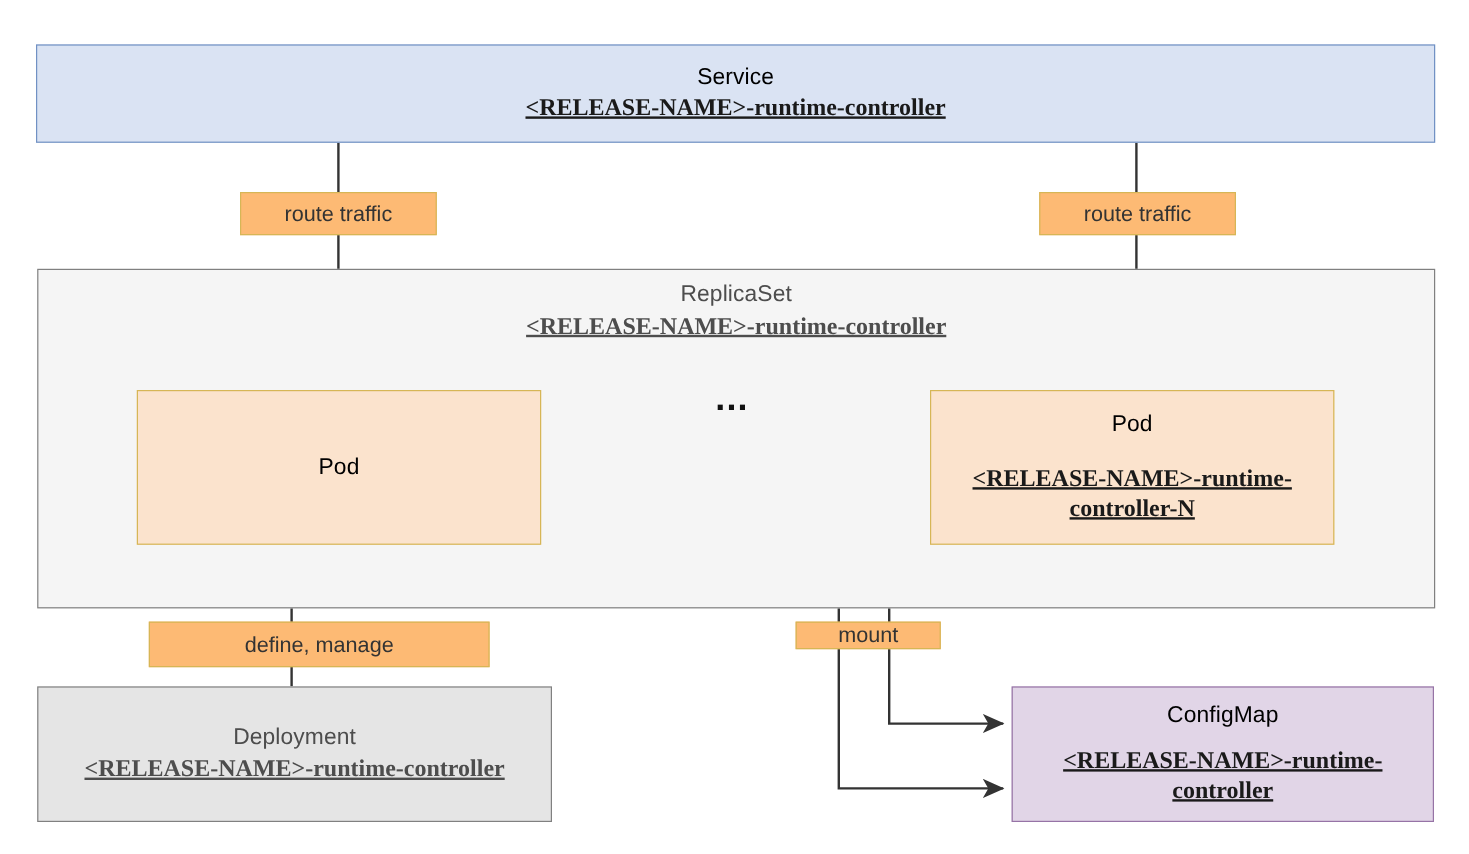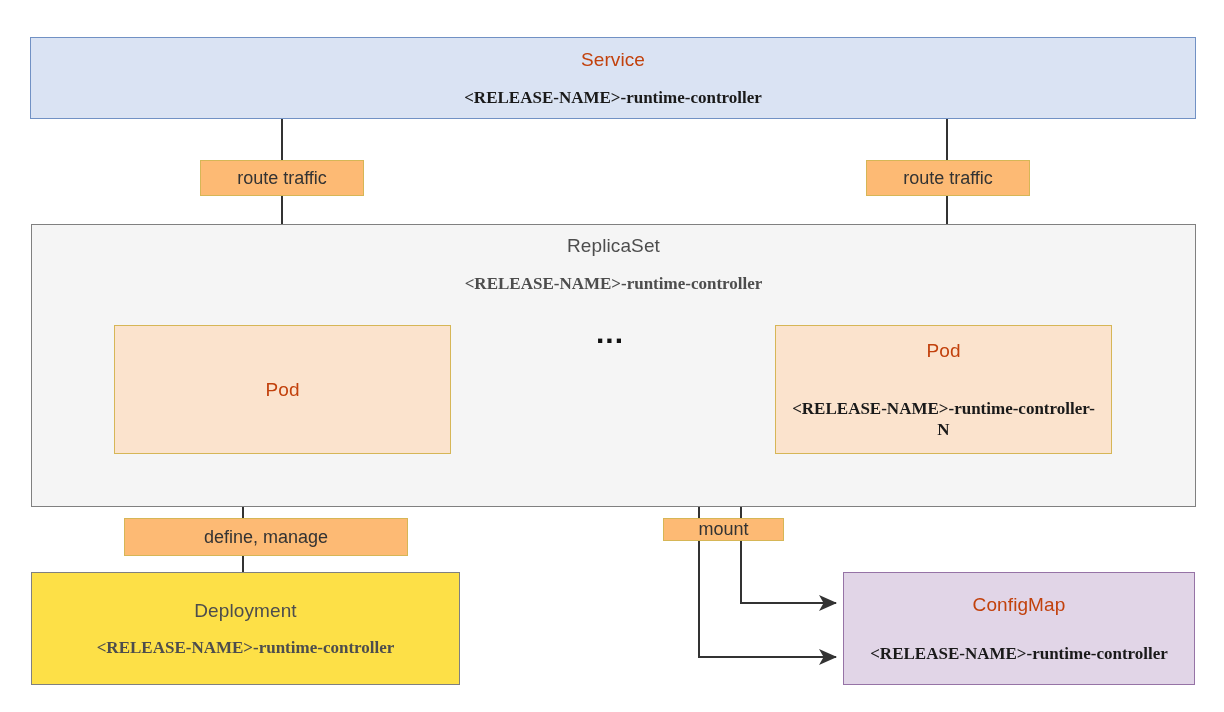--- a/index.html
+++ b/index.html
@@ -31,30 +31,31 @@
     flex-direction: column;
     align-items: center;
     justify-content: center;
     text-align: center;
     line-height: 1.25;
   }
   .node .title {
     font-family: "Liberation Sans", sans-serif;
     font-size: 19px;
     font-weight: 400;
-    color: #c2410c;
+    color: #000000;
     letter-spacing: 0.1px;
   }
   .node .subtitle {
     font-family: "Liberation Serif", serif;
-    font-size: 17px;
+    font-size: 20px;
     font-weight: 700;
     color: #1a1a1a;
-    margin-top: 15px;
+    margin-top: 2px;
     max-width: 92%;
+    text-decoration: underline;
   }
   
   #node-service {
     left: 30px; top: 37px; width: 1166px; height: 82px;
     background: #dae3f3;
     border: 1px solid #7191c4;
   }
   
   #node-replicaset {
     left: 31px; top: 224px; width: 1165px; height: 283px;
@@ -70,21 +71,21 @@
     width: 337px; height: 129px;
     background: #fbe3cd;
     border: 1px solid #d6b656;
     gap: 20px;
   }
   #node-pod-0 { left: 114px; top: 325px; }
   #node-pod-n { left: 775px; top: 325px; }
   
   #node-deployment {
     left: 31px; top: 572px; width: 429px; height: 113px;
-    background: #fde047;
+    background: #e5e5e5;
     border: 1px solid #808080;
   }
   #node-deployment .title { color: #4d4d4d; }
   #node-deployment .subtitle { color: #4d4d4d; }
   
   #node-configmap {
     left: 843px; top: 572px; width: 352px; height: 113px;
     background: #e1d5e7;
     border: 1px solid #9673a6;
     gap: 12px;

